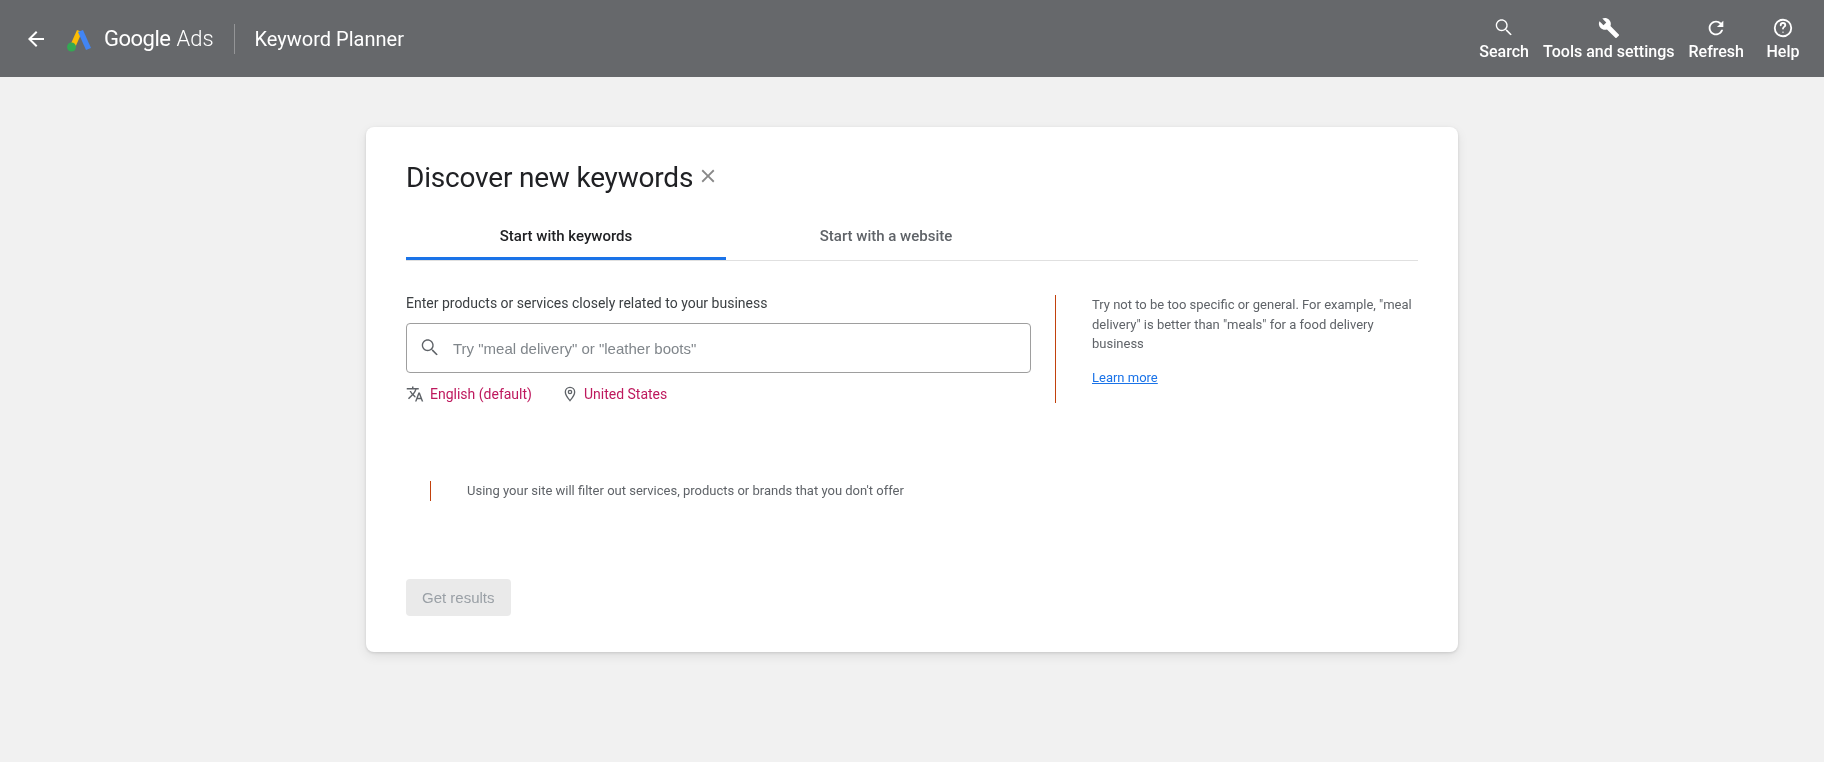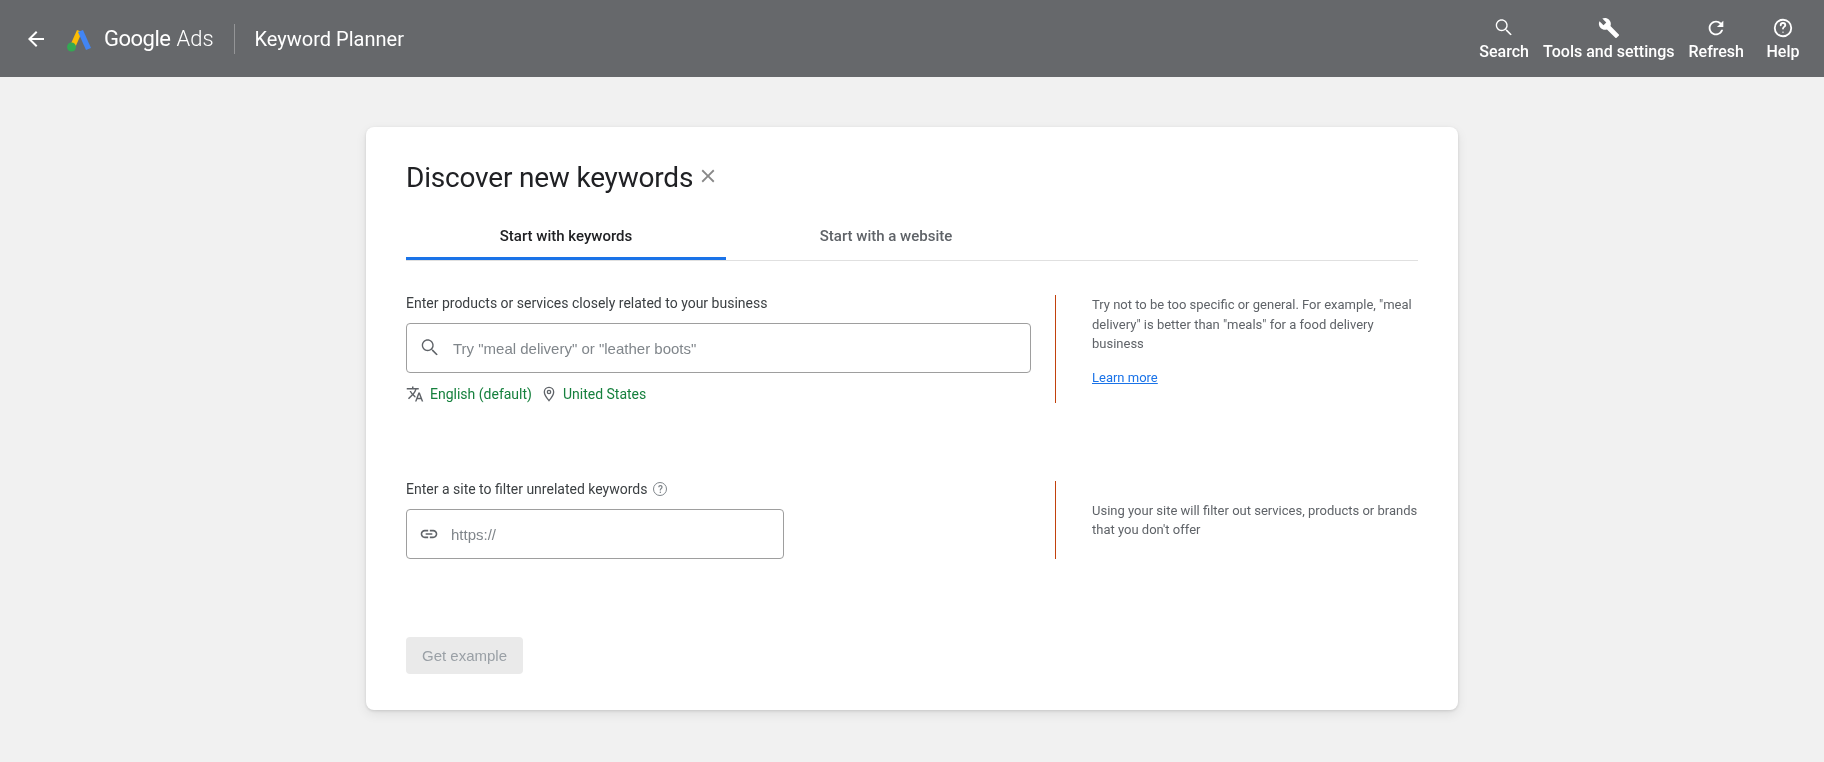--- a/index.html
+++ b/index.html
@@ -34,21 +34,21 @@
 
 .section-row { display: flex; margin-top: 34px; }
 .section-left { flex: 0 0 625px; }
 .section-right { flex: 1; padding-left: 36px; border-left: 1px solid #c2410c; margin-left: 24px; font-size: 13px; color: #5f6368; line-height: 1.5; }
 .section-label { font-size: 14px; color: #3c4043; margin-bottom: 12px; display:flex; align-items:center; gap:6px;}
 .input-wrap { border: 1px solid #9e9e9e; border-radius: 4px; display: flex; align-items: center; padding: 0 12px; height: 50px; }
 .input-wrap.small { width: 378px; }
 .input-wrap svg, .input-wrap .icon { color: #5f6368; flex-shrink:0; }
 .input-field { border: none; outline: none; font-size: 15px; margin-left: 12px; flex: 1; color: #202124; background: transparent; height:100%;}
 .input-field::placeholder { color: #80868b; }
-.meta-row { display: flex; gap: 9px; margin-top: 12px; font-size: 14px; color: #15803d; }
+.meta-row { display: flex; gap: 30px; margin-top: 12px; font-size: 14px; color: #be185d; }
 .meta-item { display: flex; align-items: center; gap: 6px; cursor:pointer;}
 .learn-link { color: #1a73e8; text-decoration: underline; display:inline-block; margin-top: 14px; cursor:pointer;}
 
 .section2 { margin-top: 78px; }
 .section2 .section-right { display:flex; align-items:center; }
 
 
 .footer { margin-top: 78px; }
 .get-results { background: #eaeaea; color: #9aa0a6; border: none; padding: 10px 16px; font-size: 15px; border-radius: 4px; cursor: not-allowed; font-weight:500;}
 
@@ -146,34 +146,22 @@
           </div>
         </div>
       </div>
       <div class="section-right">
         <div>Try not to be too specific or general. For example, "meal delivery" is better than "meals" for a food delivery business</div>
         <a class="learn-link">Learn more</a>
       </div>
     </div>
 
     <div class="section-row section2">
-      <div class="section-left">
-        <div class="section-label">
-          <span>Enter a site to filter unrelated keywords</span>
-          <span class="help-circ">?</span>
-        </div>
-        <div class="input-wrap small">
-          <svg width="20" height="20" viewBox="0 0 24 24" fill="#5f6368">
-              <path d="M3.9 12c0-1.71 1.39-3.1 3.1-3.1h4V7H7c-2.76 0-5 2.24-5 5s2.24 5 5 5h4v-1.9H7c-1.71 0-3.1-1.39-3.1-3.1zM8 13h8v-2H8v2zm9-6h-4v1.9h4c1.71 0 3.1 1.39 3.1 3.1s-1.39 3.1-3.1 3.1h-4V17h4c2.76 0 5-2.24 5-5s-2.24-5-5-5z"></path>
-            </svg>
-          <input class="input-field" placeholder="https://" style="">
-        </div>
-      </div>
       <div class="section-right">
         <div>Using your site will filter out services, products or brands that you don't offer</div>
       </div>
     </div>
 
     <div class="footer">
-      <button class="get-results" disabled="">Get example</button>
+      <button class="get-results" disabled="">Get results</button>
     </div>
   </div>
 </div>
 
 </body></html>

